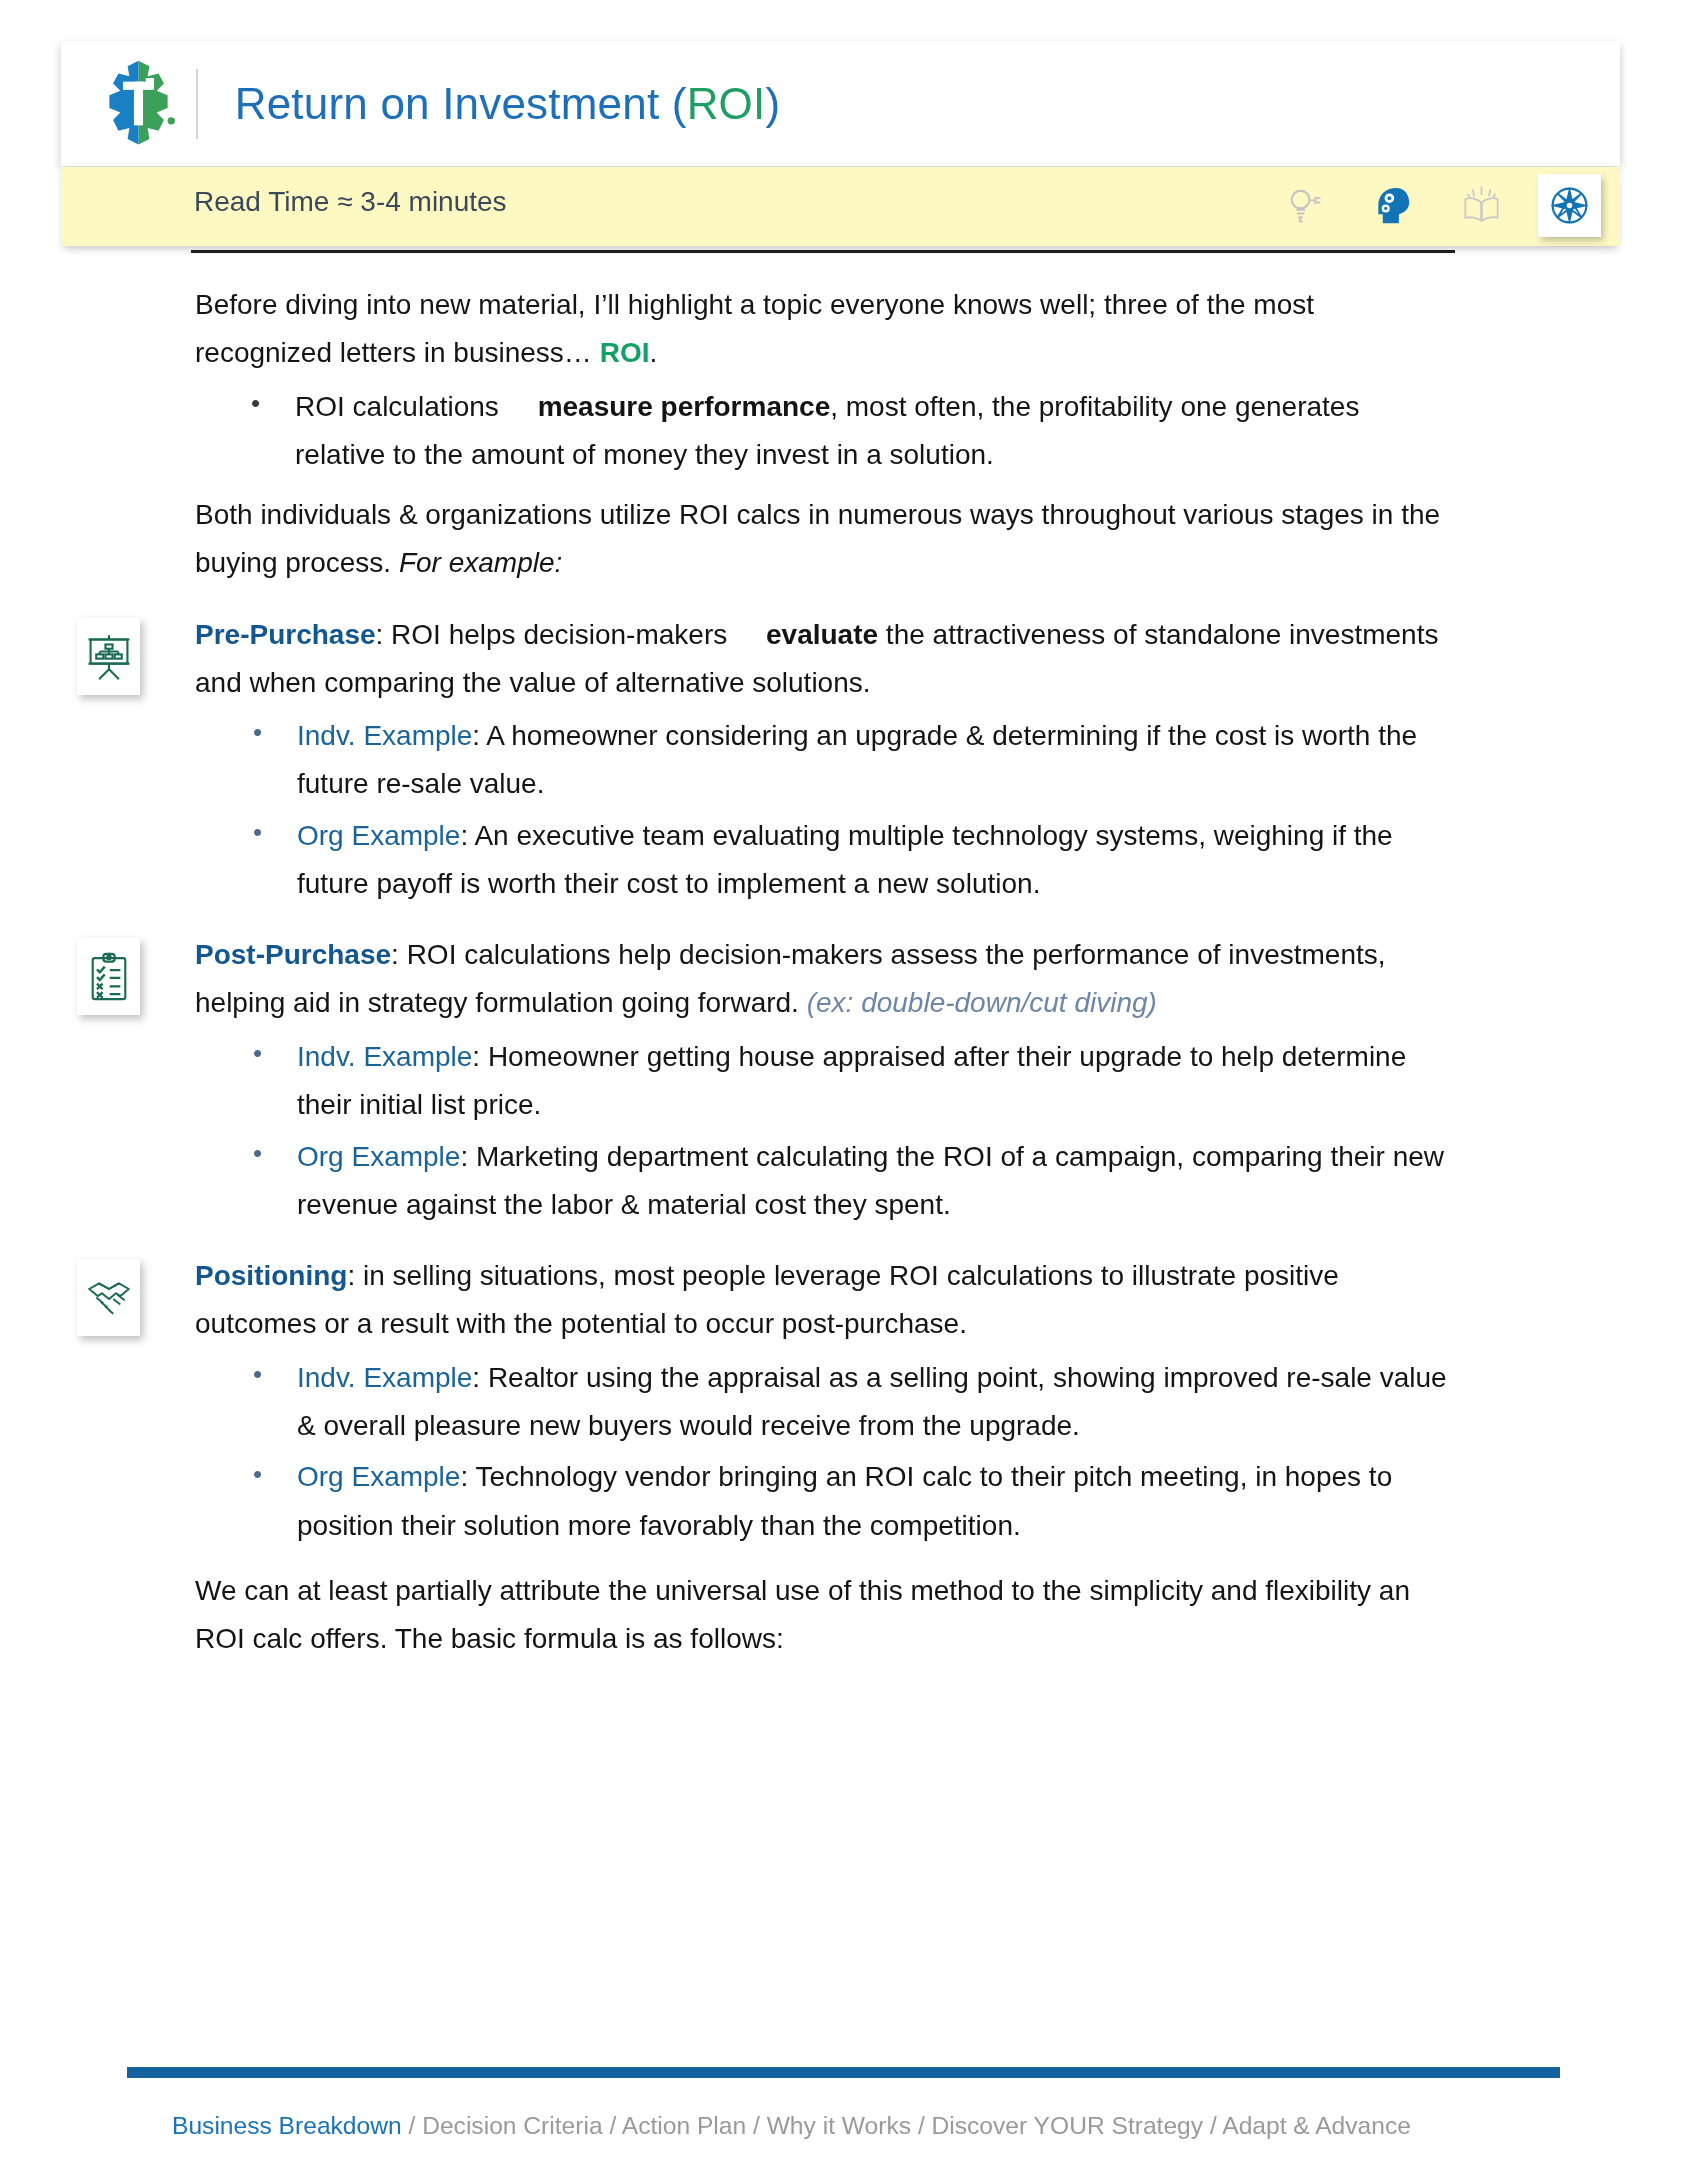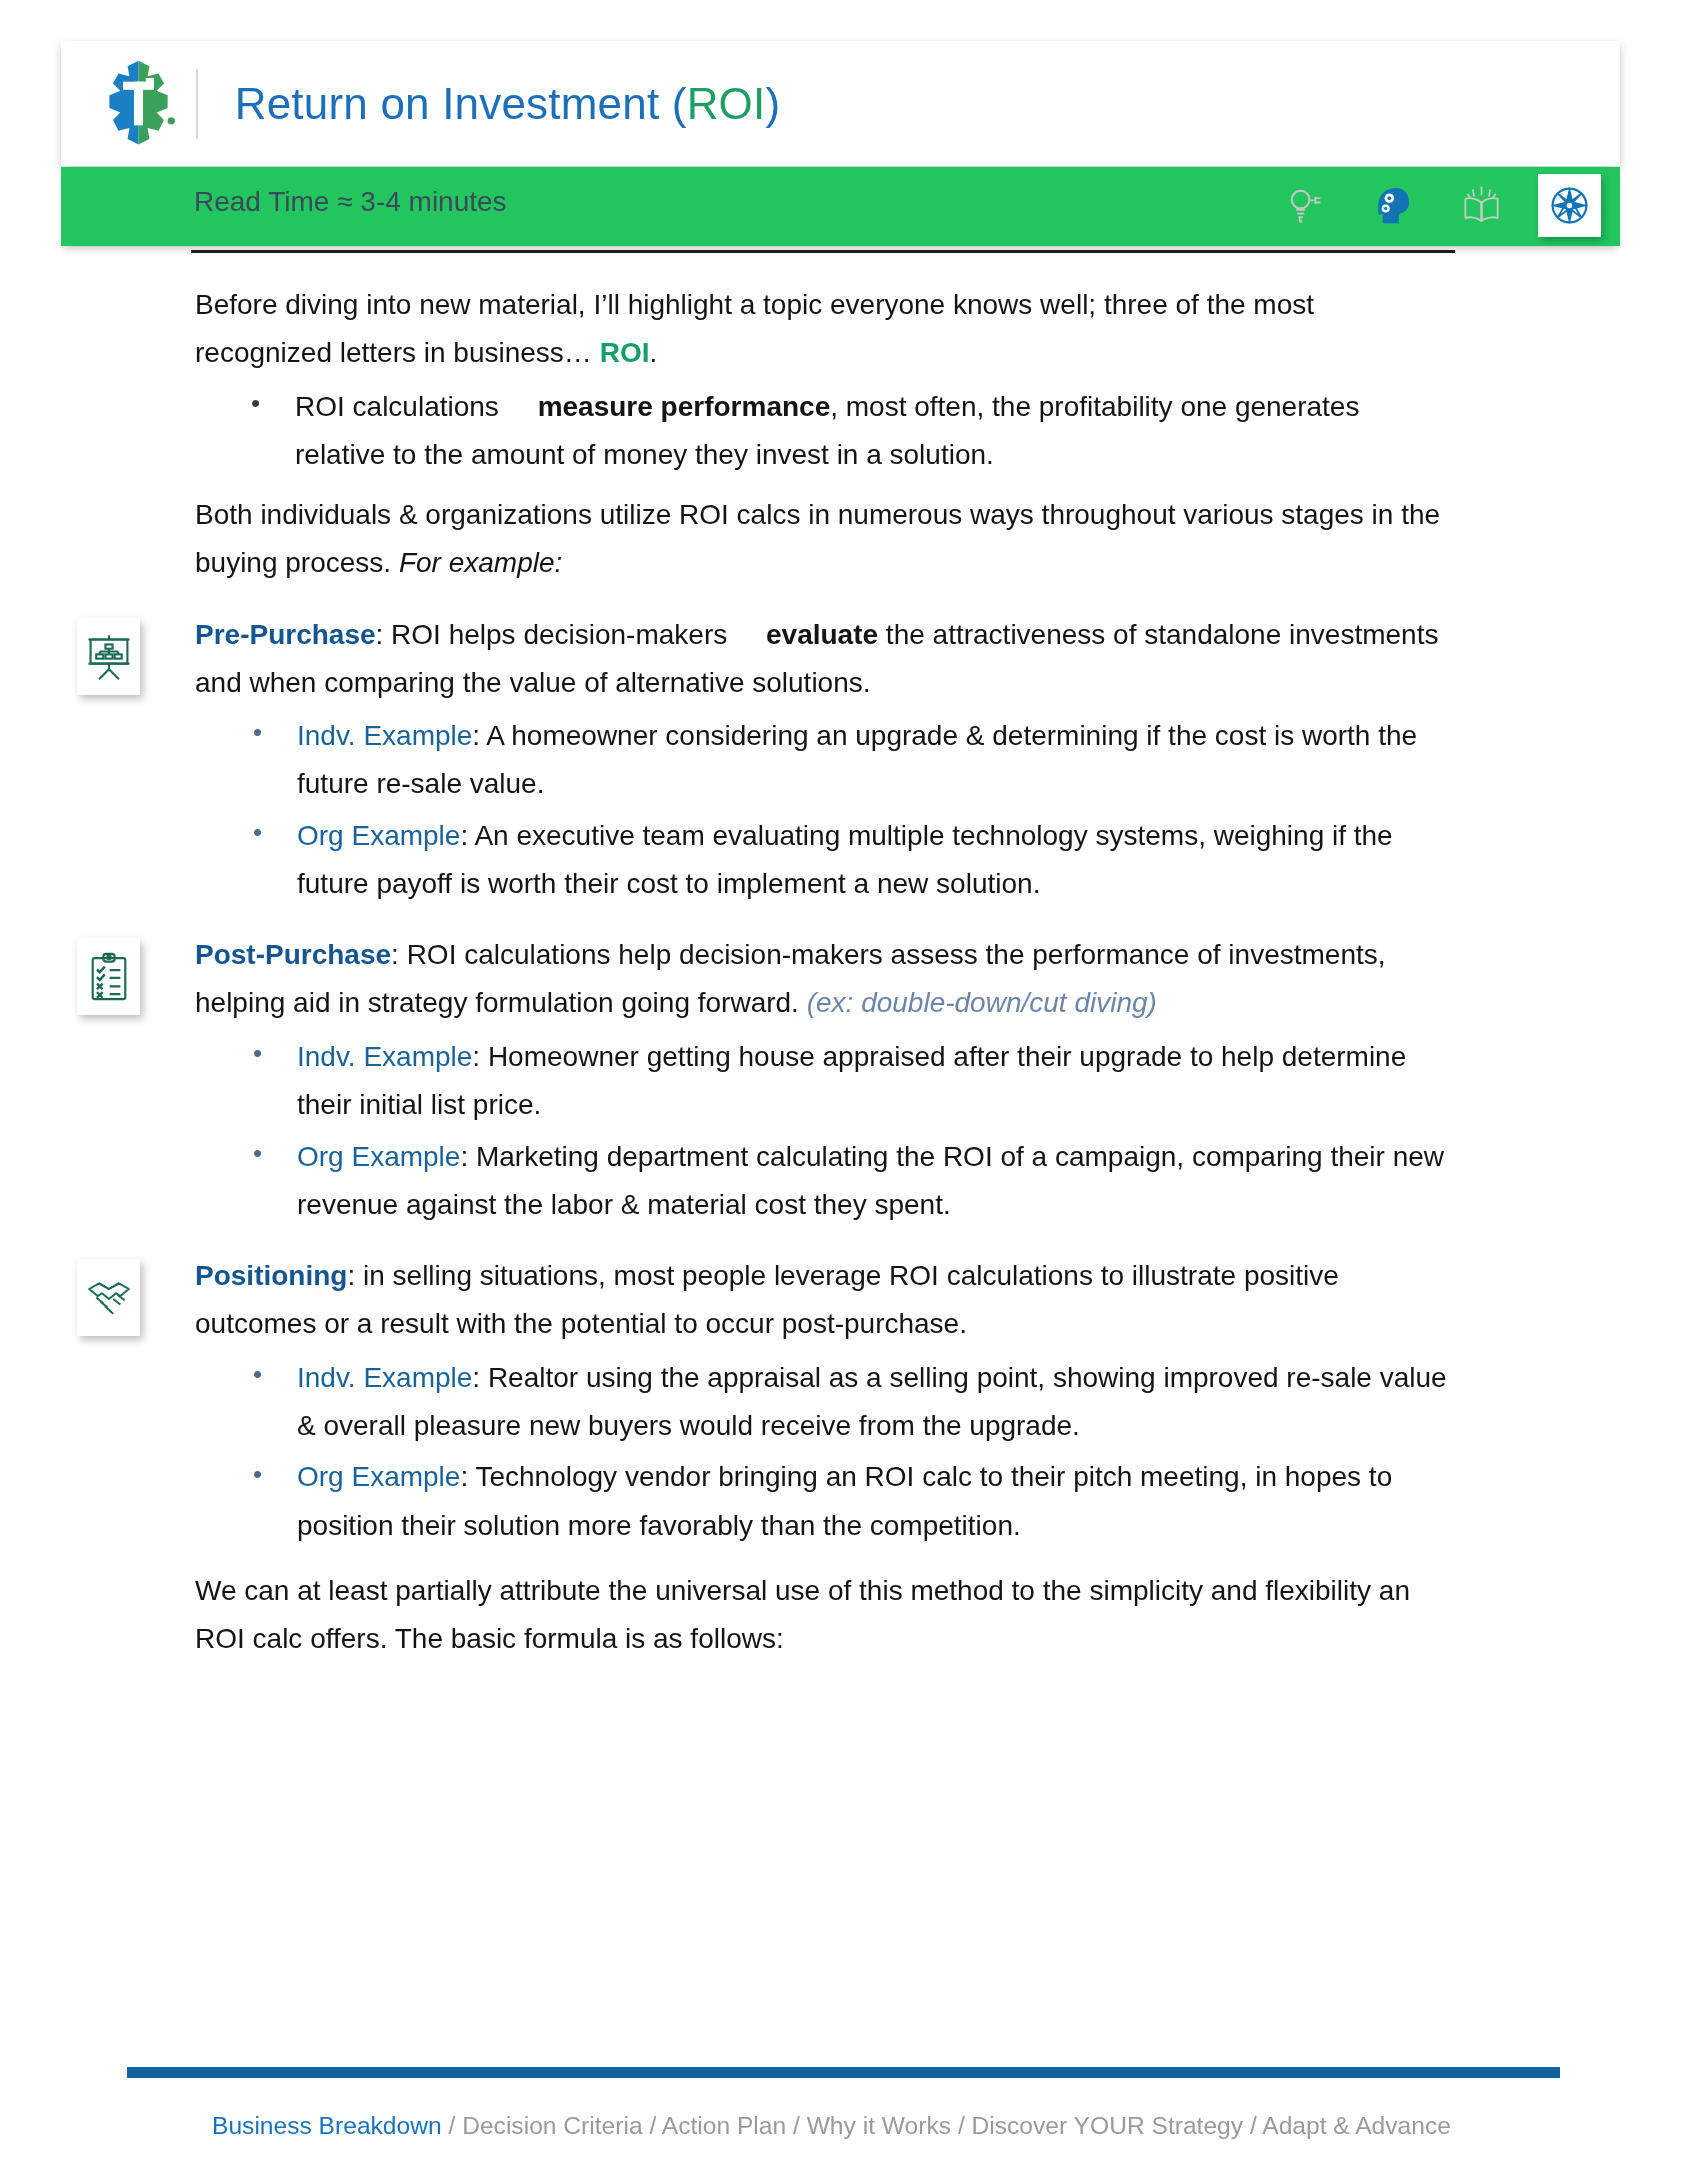--- a/index.html
+++ b/index.html
@@ -55,21 +55,21 @@
   .doc-title .roi-paren { color: #1d6fba; }
   .doc-title .roi-letters { color: #1f9e64; }
 
   
   .readbar {
     position: absolute;
     left: 61px;
     top: 167px;
     width: 1559px;
     height: 79px;
-    background: #22c55e;
+    background: #fef9c3;
     box-shadow: 0 4.4px 8px -2.6px rgba(0,0,0,0.26);
   }
   .read-time {
     position: absolute;
     left: 133px;
     top: 19.3px;
     font-size: 28px;
     color: #3b4a5a;
     white-space: nowrap;
   }
@@ -183,21 +183,20 @@
     height: 11.4px;
     background: #15639e;
   }
   .footer-nav {
     position: absolute;
     left: 172px;
     top: 2112px;
     font-size: 24.6px;
     color: #9a9a9a;
     white-space: nowrap;
-    margin-left: 40px;
   }
   .footer-nav .active { color: #1a72b8; }
   .footer-nav .sep { color: #9a9a9a; }
 </style>
 </head>
 <body>
 
 <div class="page">
 
   <div class="header-card">

